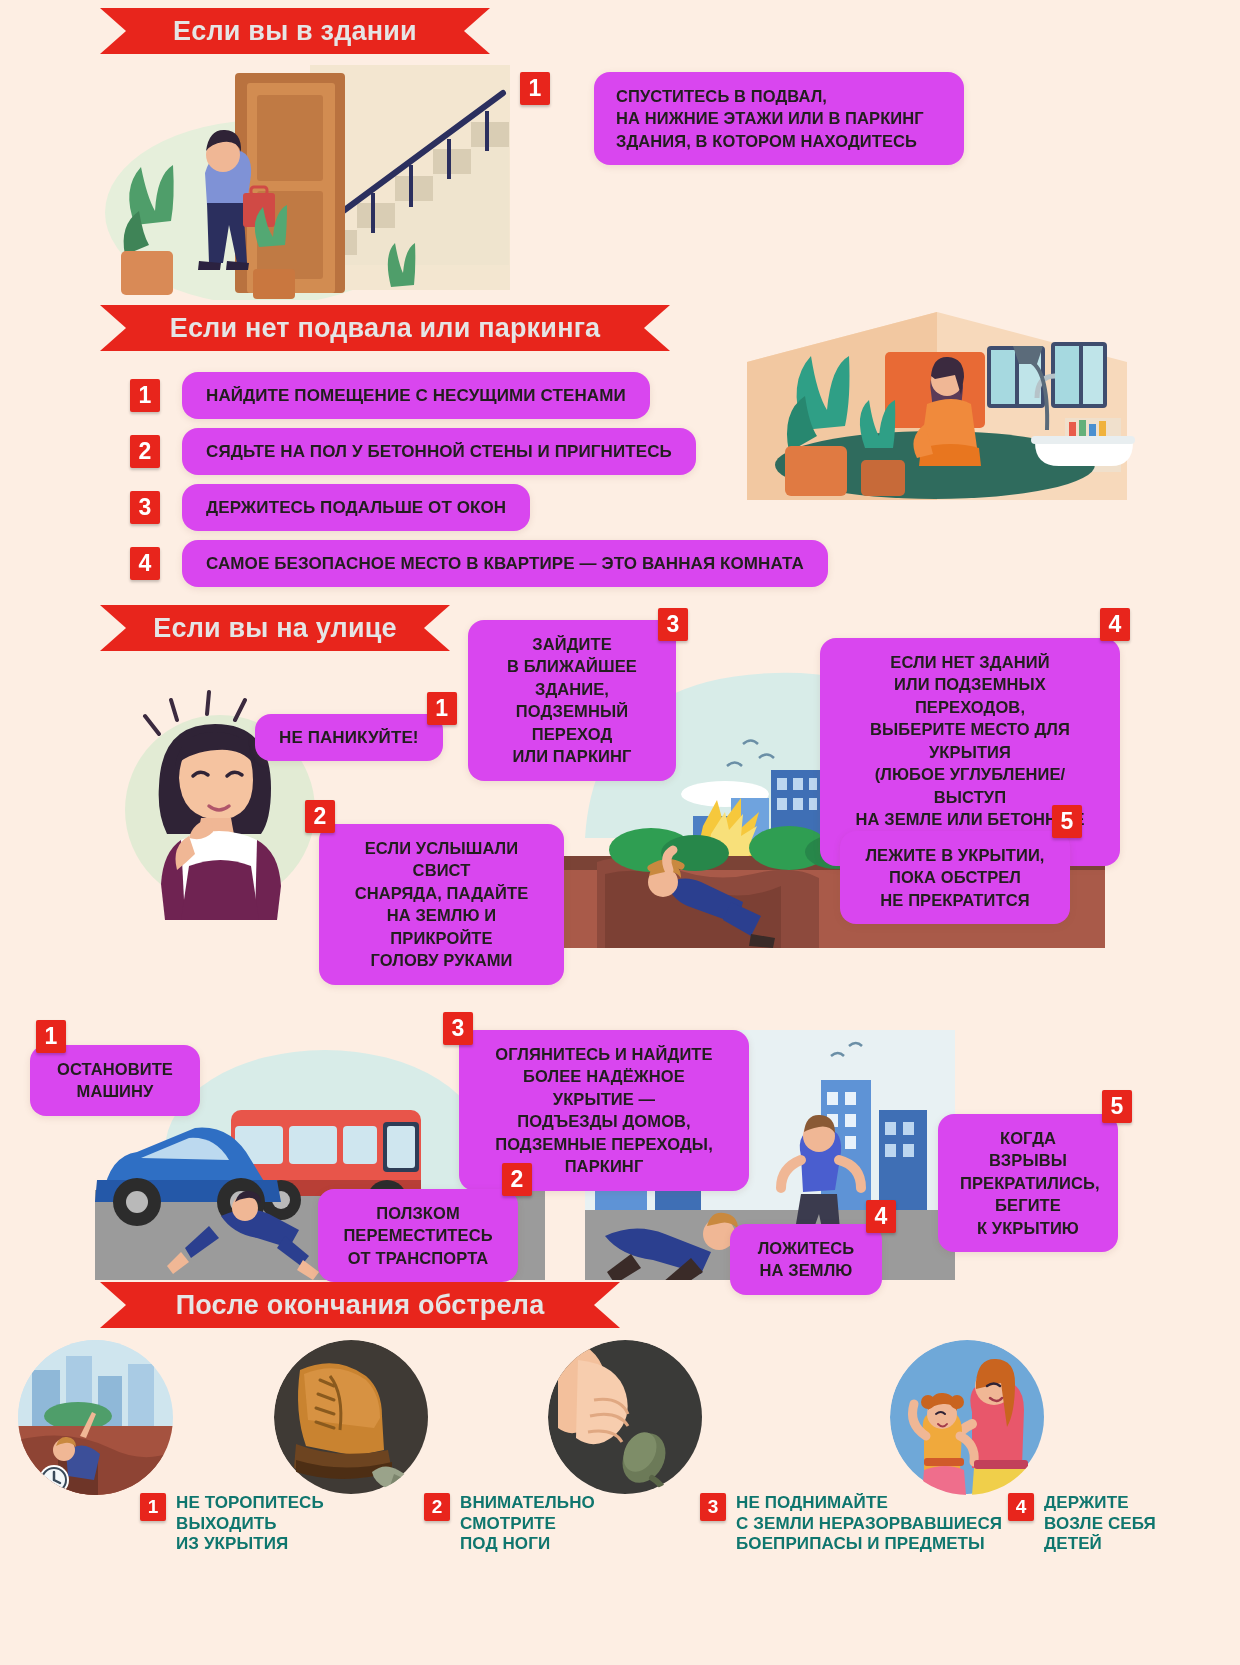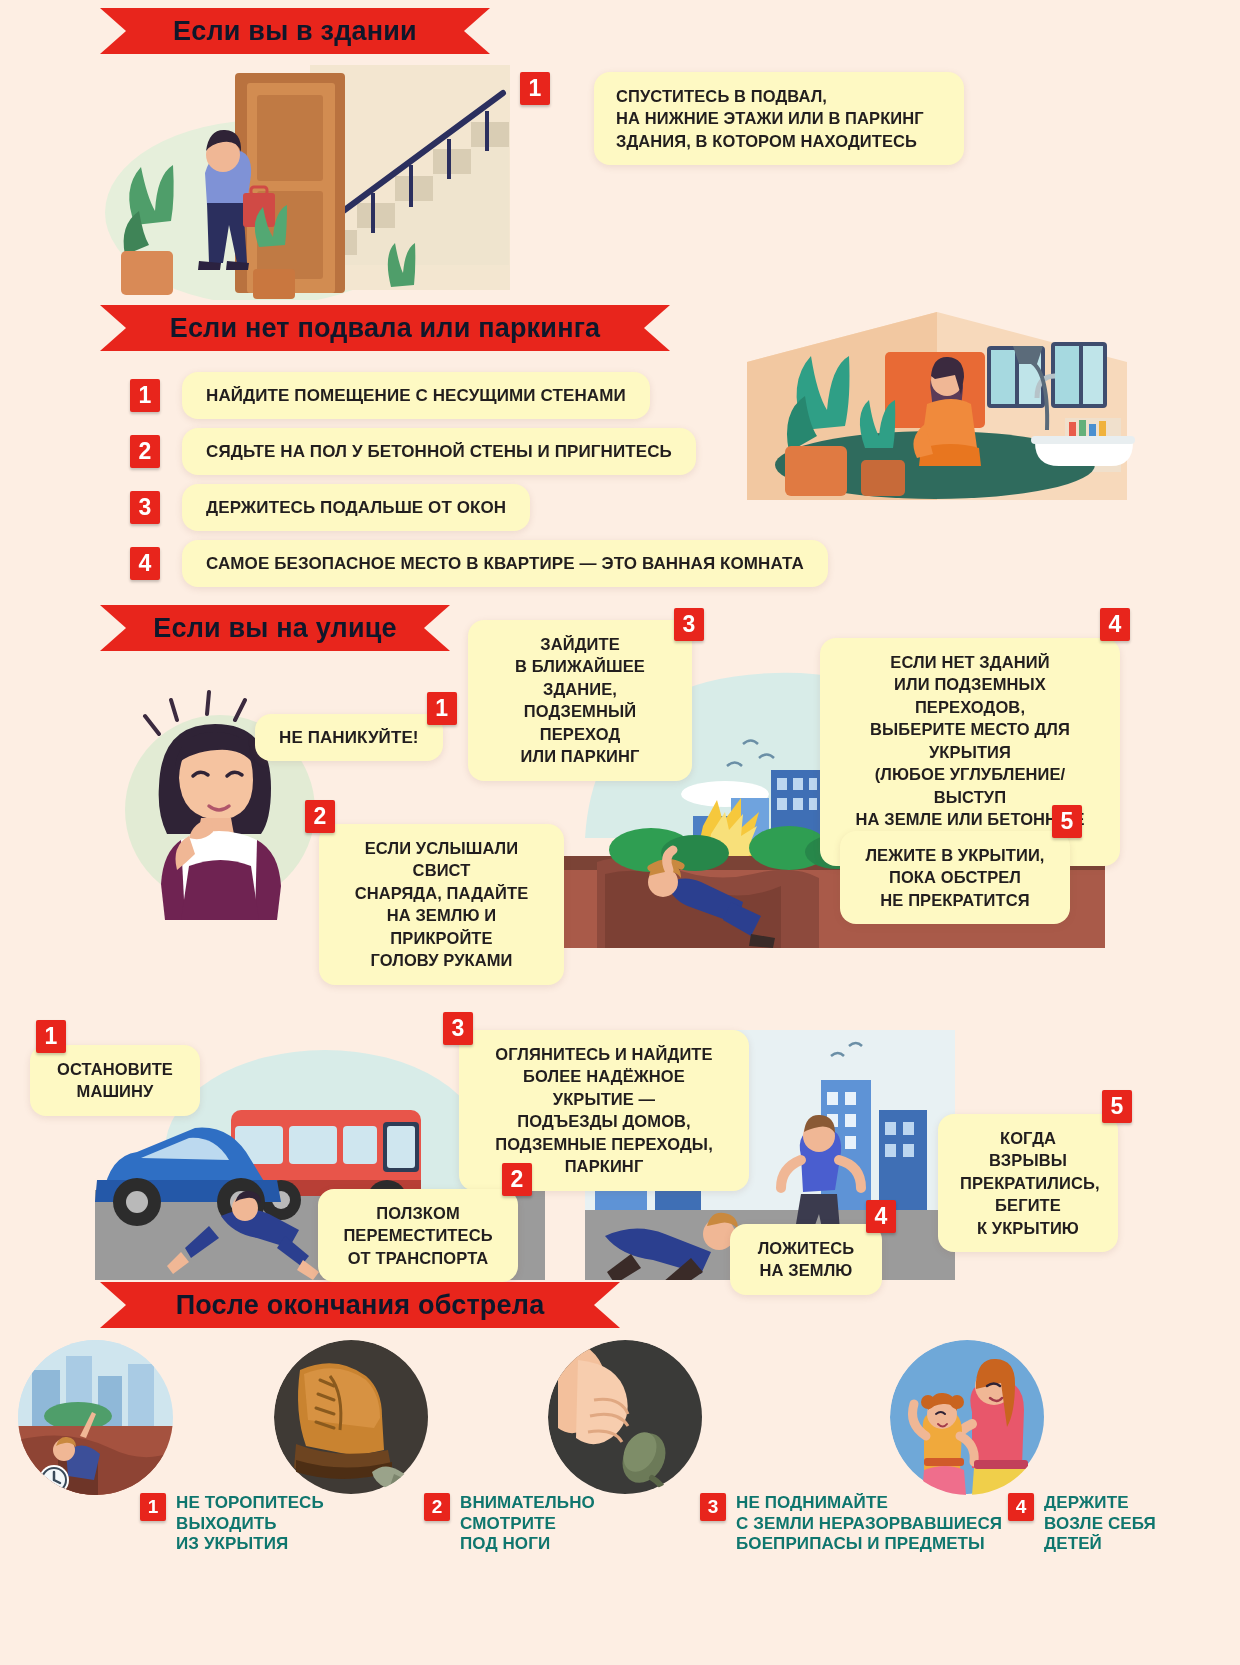--- a/index.html
+++ b/index.html
@@ -10,21 +10,21 @@
     overflow: hidden;
   }
   .page { position: relative; width: 1240px; height: 1665px; background: #fdeee3; }
 
   
   .ribbon {
     position: absolute;
     height: 46px;
     background: #e8251c;
     display: flex; align-items: center; justify-content: center;
-    color: #0f172a;
+    color: #e5e5e5;
     font-weight: bold;
     font-size: 27px;
     letter-spacing: .2px;
     padding: 0 46px;
     filter: drop-shadow(0 2px 0 rgba(150,20,10,.35));
     clip-path: polygon(0 0, 100% 0, 100% 100%, 0 100%);
   }
   .ribbon .notch-l, .ribbon .notch-r {
     position: absolute; top: 0; width: 26px; height: 46px; background: #fdeee3;
   }
@@ -45,21 +45,21 @@
     font-size: 23px;
     display: flex; align-items: center; justify-content: center;
     border-radius: 2px;
     box-shadow: 0 2px 3px rgba(0,0,0,.22);
     flex: none;
   }
   .num.sm { width: 26px; height: 28px; font-size: 19px; }
 
   
   .bubble {
-    background: #fef9c3;
+    background: #d946ef;
     border-radius: 16px;
     padding: 13px 22px;
     font-weight: bold;
     font-size: 16.5px;
     line-height: 1.36;
     color: #221e1e;
     box-shadow: 0 2px 7px rgba(120,80,60,.13);
     letter-spacing: .1px;
   }
   .bubble.center { text-align: center; }
@@ -298,21 +298,21 @@
       <path d="M142 150 q22 12 24 46 l-4 34 -22 0z" fill="#6f2352"></path>
       <path d="M86 152 q18 14 34 -2 l-4 34 -26 0z" fill="#ffffff"></path>
       <path d="M74 176 q32 -12 62 0 l8 54 -78 0z" fill="#6f2352"></path>
 
       <path d="M96 128 q-18 4 -22 20 q14 4 24 -6z" fill="#f0b795"></path>
       <path d="M74 146 q-18 10 -12 34 q10 -8 18 -16z" fill="#f0b795"></path>
     </svg>
   </div>
 
   <div style="position:absolute;left:468px;top:620px;display:flex;align-items:flex-start;">
-    <div class="bubble center" style="white-space:pre-line;width:224px;">ЗАЙДИТЕ
+    <div class="bubble center" style="white-space:pre-line;width:208px;">ЗАЙДИТЕ
 В БЛИЖАЙШЕЕ ЗДАНИЕ,
 ПОДЗЕМНЫЙ ПЕРЕХОД
 ИЛИ ПАРКИНГ</div>
     <div class="num" style="margin-left:-18px;margin-top:-12px;">3</div>
   </div>
 
   <div style="position:absolute;left:820px;top:608px;display:flex;align-items:flex-start;">
     <div class="bubble center" style="white-space:pre-line;width:300px;margin-top:30px;">ЕСЛИ НЕТ ЗДАНИЙ
 ИЛИ ПОДЗЕМНЫХ ПЕРЕХОДОВ,
 ВЫБЕРИТЕ МЕСТО ДЛЯ УКРЫТИЯ

